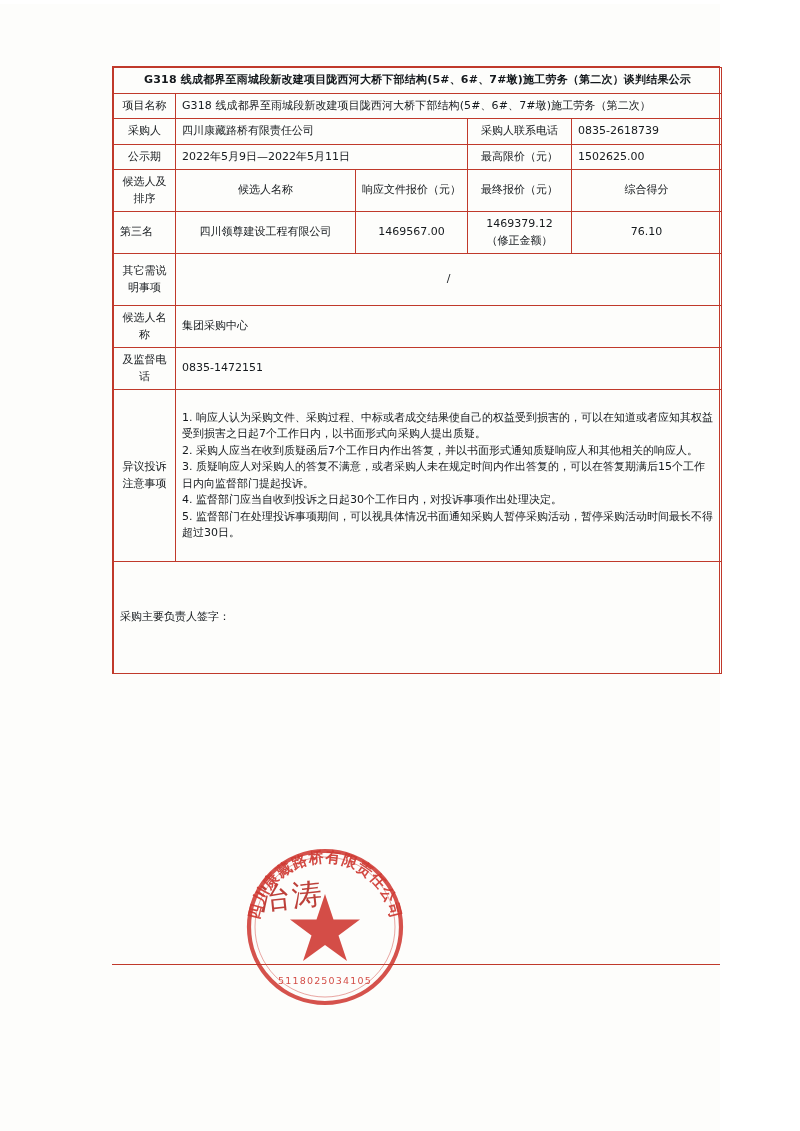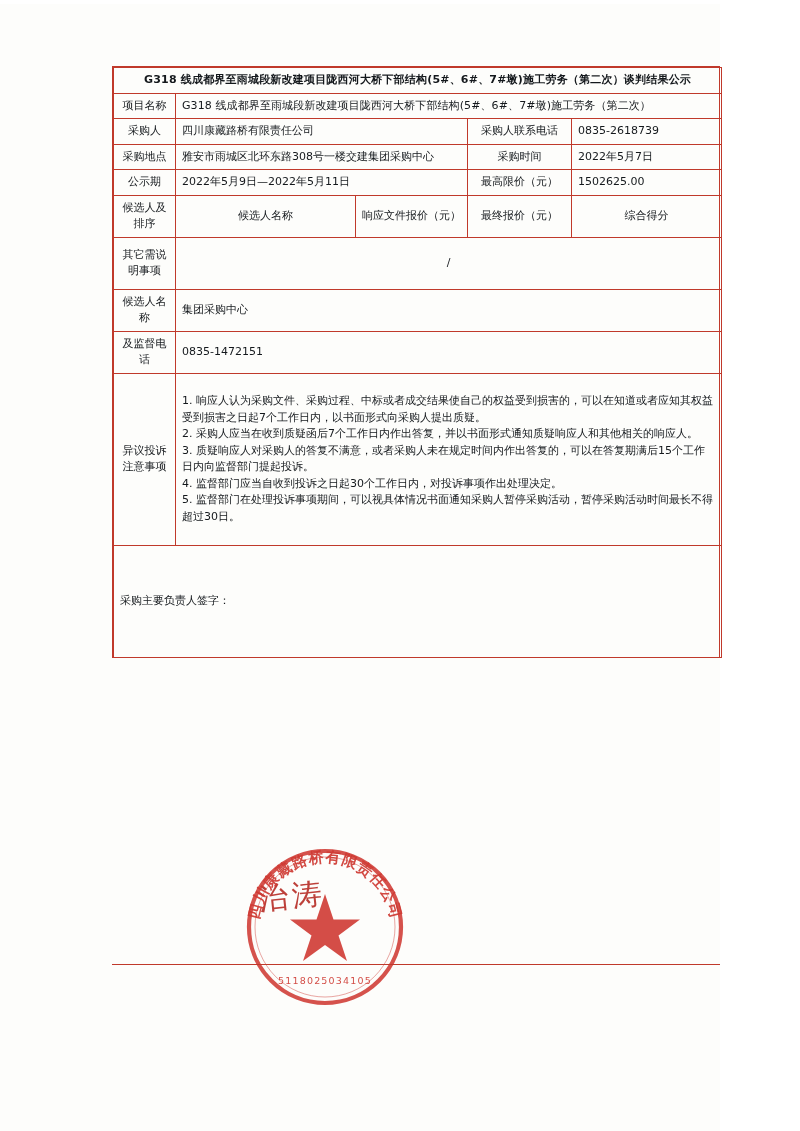--- a/index.html
+++ b/index.html
@@ -160,44 +160,46 @@
         <td colspan="4" class="val project-name-val">G318 线成都界至雨城段新改建项目陇西河大桥下部结构(5#、6#、7#墩)施工劳务（第二次）</td>
       </tr>
 
       <tr>
         <td class="lbl">采购人</td>
         <td colspan="2" class="val">四川康藏路桥有限责任公司</td>
         <td class="lbl-wide">采购人联系电话</td>
         <td class="center">0835-2618739</td>
       </tr>
 
-      <tr>
-        <td class="lbl two-line">采购地点</td>
-        <td colspan="2" class="val">雅安市雨城区北环东路308号一楼交建集团采购中心</td>
-        <td class="lbl-wide">采购时间</td>
-        <td class="center">2022年5月7日</td>
-      </tr>
 
       <tr>
         <td class="lbl">公示期</td>
         <td colspan="2" class="center">2022年5月9日—2022年5月11日</td>
         <td class="lbl-wide">最高限价（元）</td>
         <td class="center">1502625.00</td>
       </tr>
 
       <tr>
         <td class="lbl two-line">候选人及排序</td>
         <td class="rank-hdr">候选人名称</td>
         <td class="rank-hdr">响应文件报价（元）</td>
         <td class="rank-hdr">最终报价（元）</td>
         <td class="rank-hdr">综合得分</td>
       </tr>
 
 
 
+      <tr>
+        <td class="center">第三名</td>
+        <td class="cand-name">四川领尊建设工程有限公司</td>
+        <td class="num">1469567.00</td>
+        <td class="num" style="white-space:pre-line;">1469379.12
+（修正金额）</td>
+        <td class="num">76.10</td>
+      </tr>
 
       <tr>
         <td class="lbl" style="height:52px;">其它需说明事项</td>
         <td colspan="4" class="slash">/</td>
       </tr>
 
       <tr>
         <td class="lbl" style="height:36px;">候选人名称</td>
         <td colspan="4" class="center">集团采购中心</td>
       </tr>

